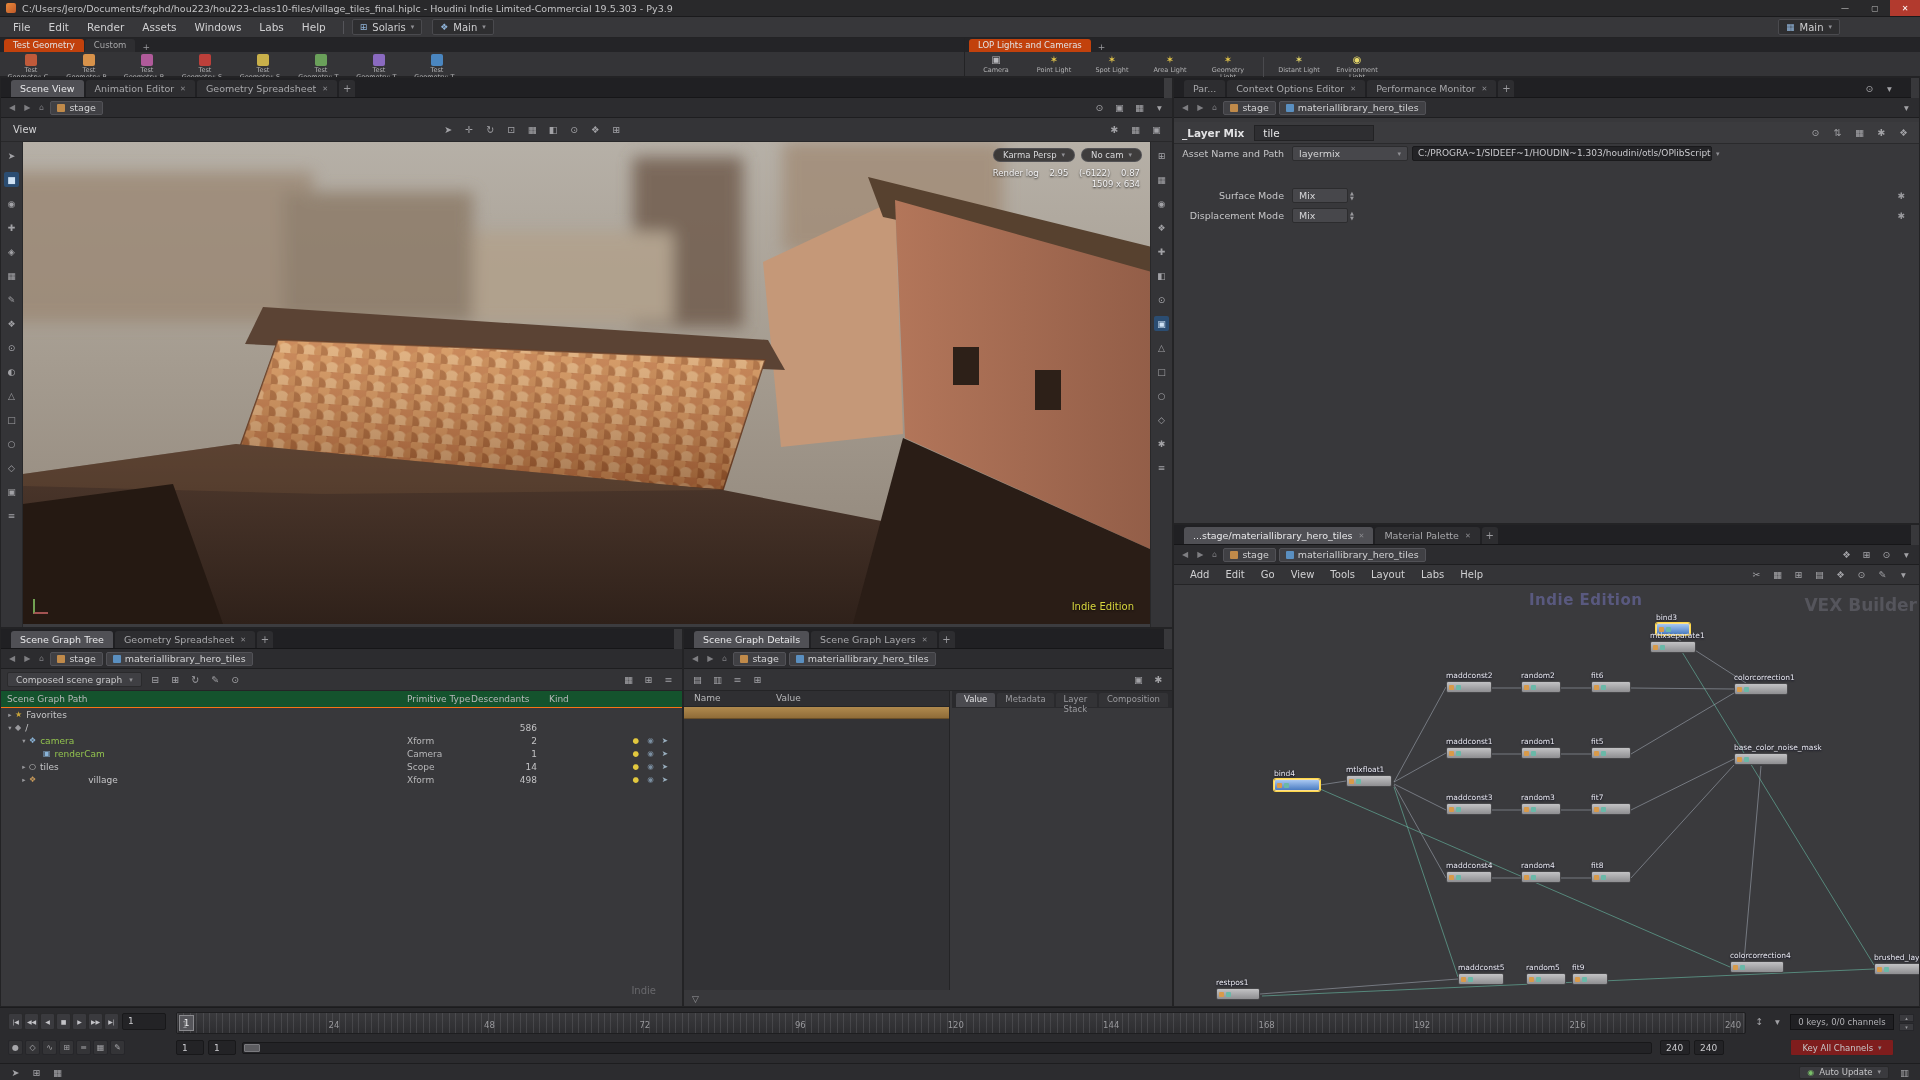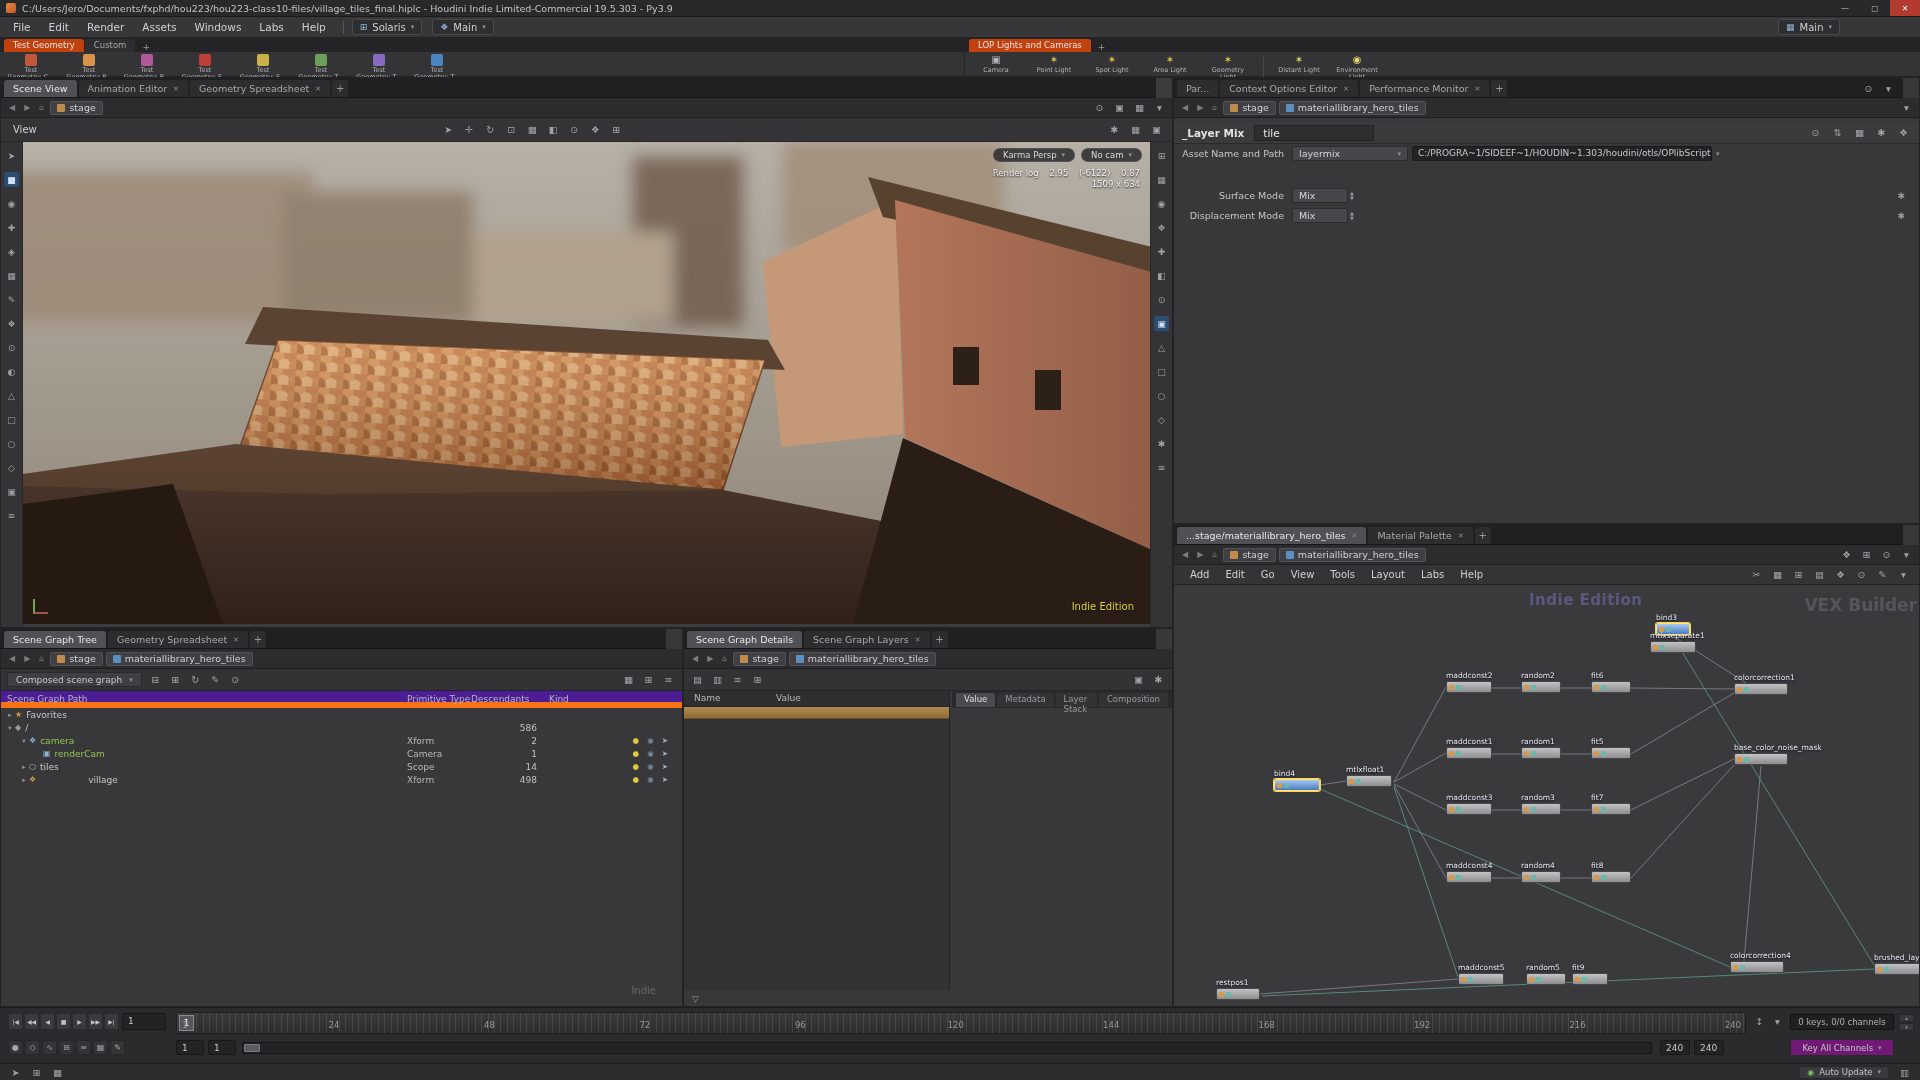--- a/index.html
+++ b/index.html
@@ -37,22 +37,22 @@
   .shelf-plus{font-size:9px;color:#9a9a9e;padding:0 6px}
   .shelf-tools{display:flex;align-items:flex-start;padding:2px 8px;gap:12px;height:25px}
   .shelf-tool{display:flex;flex-direction:column;align-items:center;width:46px;flex:none}
   .tool-ic{width:12px;height:12px;border-radius:2px;margin-bottom:1px}
   .tool-ic.glyph{width:auto;height:12px;line-height:12px;font-size:10px;background:none}
   .tool-lbl{font-size:6.5px;line-height:7px;color:#b2b2b4;text-align:center;white-space:nowrap}
   .shelf-divider{width:1px;height:28px;background:#4a4a4e;margin-top:3px;flex:none}
 
   
   .pane{position:absolute;background:#38383b;border:1px solid #232325}
-  .tabbar{position:absolute;left:0;top:0;right:16px;height:20px;background:#202023;display:flex;align-items:flex-end;gap:2px;
-    padding:3px 3px 0;border-bottom:1px solid #161618;overflow:hidden}
+  .tabbar{position:absolute;left:0;top:0;right:8px;height:20px;background:#202023;display:flex;align-items:flex-end;gap:2px;
+    padding:3px 10px 0;border-bottom:1px solid #161618;overflow:hidden}
   .tab{height:17px;padding:0 9px;background:#2d2d30;color:#a8a8ab;font-size:9.5px;display:flex;align-items:center;gap:6px;
     border-radius:3px 3px 0 0;white-space:nowrap}
   .tab.active{background:#505055;color:#e8e8ea}
   .tab .x{font-size:7px;color:#8a8a8e}
   .tab-plus{height:17px;width:16px;display:flex;align-items:center;justify-content:center;background:#2d2d30;color:#9a9a9e;
     border-radius:3px 3px 0 0;font-size:10px}
   .tab-right{margin-left:auto;display:flex;align-items:center;gap:5px;padding:0 4px;height:17px}
   .pathbar{position:absolute;left:0;top:20px;right:0;height:20px;background:#2c2c2f;border-bottom:1px solid #1e1e20;
     display:flex;align-items:center;padding:0 5px;gap:3px;font-size:9.5px;overflow:hidden}
   .nav{color:#7e7e82;font-size:8px;padding:0 3px}
@@ -87,21 +87,21 @@
   .vp-watermark{position:absolute;right:16px;bottom:12px;font-size:10px;color:#d8d63e;text-shadow:0 1px 2px rgba(0,0,0,.6)}
   .vp-axis{position:absolute;left:10px;bottom:10px;width:15px;height:15px;border-left:2px solid #7ab05a;border-bottom:2px solid #b05a5a;opacity:.9}
 
   
   #sgtree-pane{left:0;top:628px;width:683px;height:379px}
   .mini-toolbar{position:absolute;top:40px;left:0;right:0;height:22px;display:flex;align-items:center;gap:6px;padding:0 6px;
     background:#333336;border-bottom:1px solid #242426;font-size:9px}
   .mini-dd{display:flex;align-items:center;gap:7px;background:#3f3f43;border:1px solid #2a2a2c;height:15px;padding:0 8px;
     border-radius:2px;font-size:9px;color:#c8c8ca;white-space:nowrap}
   .mini-right{margin-left:auto;display:flex;gap:5px}
-  #sgt-header{position:absolute;top:62px;left:0;right:0;height:17px;background:#4c1d95;border-bottom:6px solid #f97316;
+  #sgt-header{position:absolute;top:62px;left:0;right:0;height:17px;background:#14532d;border-bottom:1px solid #f97316;
     font-size:9px;color:#b8b8ba}
   #sgt-header .hc{position:absolute;top:3px}
   #sgt-rows{position:absolute;top:79px;left:0;right:0}
   .sg-row{position:relative;height:13px;font-size:9px;display:flex;align-items:center}
   .sg-expand{width:10px;text-align:center;font-size:6.5px;color:#9a9a9e;flex:none}
   .sg-icon{font-size:8px;margin-right:4px;flex:none}
   .sg-type{position:absolute;left:406px;color:#b8b8ba}
   .sg-desc{position:absolute;left:470px;width:66px;text-align:right;color:#c2c2c4}
   .sg-flags{position:absolute;right:14px;display:flex;gap:8px;font-size:7.5px}
   #sgt-watermark{position:absolute;right:26px;bottom:10px;font-size:10px;color:#68686c}
@@ -176,21 +176,21 @@
   .pb-toggle{width:15px;height:15px;background:#343437;border:1px solid #26262a;color:#a6a6aa;font-size:8px;
     display:flex;align-items:center;justify-content:center;border-radius:2px}
   .pb-field{position:absolute;background:#232326;border:1px solid #18181a;color:#cacace;font-size:9px;height:15px;
     padding:0 5px;border-radius:2px;display:flex;align-items:center}
   #pb-rs1{left:176px;top:32px;width:28px}
   #pb-rs2{left:208px;top:32px;width:28px}
   #pb-slider{position:absolute;left:242px;top:34px;width:1410px;height:12px;background:#232326;border:1px solid #18181a;border-radius:2px}
   #pb-slider-handle{position:absolute;left:1px;top:1px;width:16px;height:8px;background:#5c5c60;border:1px solid #7a7a7e;border-radius:1px}
   #pb-re1{left:1660px;top:32px;width:30px}
   #pb-re2{left:1694px;top:32px;width:30px}
-  #pb-keyall{position:absolute;left:1790px;top:31px;width:104px;height:17px;background:#701a75;border:1px solid #2a2a2c;
+  #pb-keyall{position:absolute;left:1790px;top:31px;width:104px;height:17px;background:#7f1d1d;border:1px solid #2a2a2c;
     color:#c6c6c8;font-size:8.5px;display:flex;align-items:center;justify-content:center;gap:5px;border-radius:2px;white-space:nowrap}
 
   
   #statusbar{position:absolute;left:0;top:1063px;width:1920px;height:17px;background:#2c2c2f;border-top:1px solid #1d1d1f;
     display:flex;align-items:center;padding:0 8px;gap:8px;font-size:9px}
   #status-right{margin-left:auto;display:flex;align-items:center;gap:8px}
   #auto-update{display:flex;align-items:center;gap:5px;background:#3a3a3e;border:1px solid #28282a;height:13px;padding:0 7px;
     border-radius:2px;font-size:8.5px;color:#c6c6c8}
   #auto-update .dot{color:#7ac06a;font-size:8px}
 </style>

